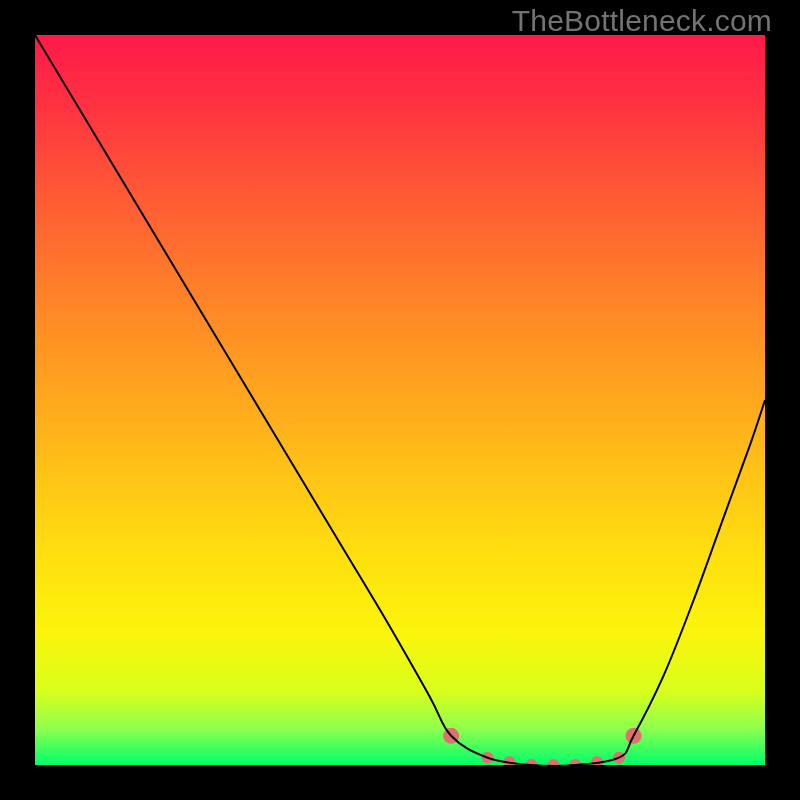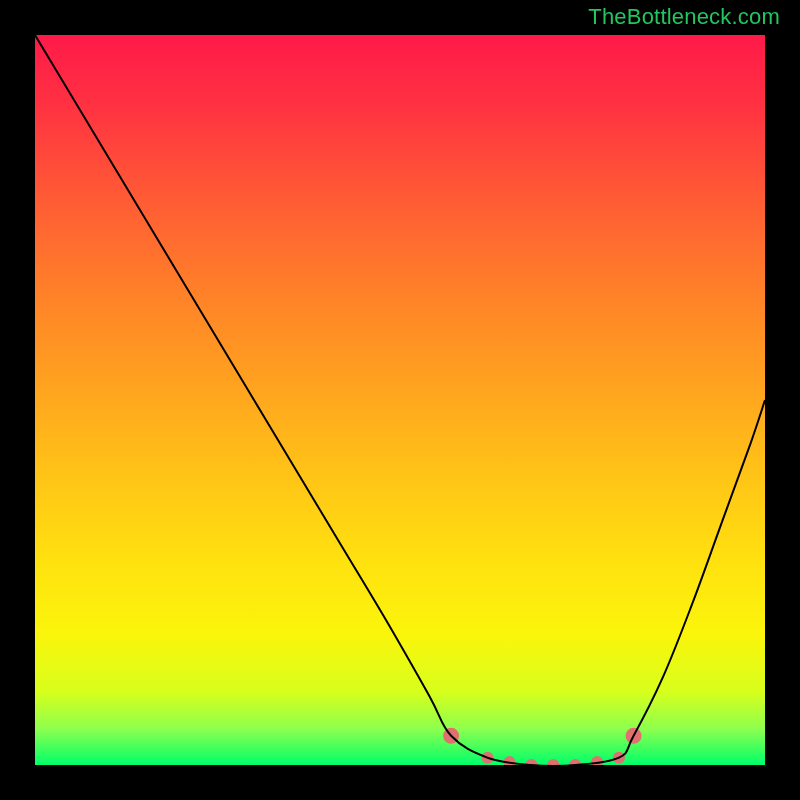--- a/index.html
+++ b/index.html
@@ -20,23 +20,23 @@
   .plot-area {
     position: absolute;
     left: 35px;
     top: 35px;
     width: 730px;
     height: 730px;
   }
   .watermark {
     position: absolute;
     top: 4px;
-    right: 20px;
-    color: #22c55e;
-    font-size: 22px;
+    right: 28px;
+    color: #737373;
+    font-size: 30px;
     font-weight: 500;
     letter-spacing: 0.2px;
     pointer-events: none;
   }
   svg {
     display: block;
   }
 </style>
 </head>
 <body>

